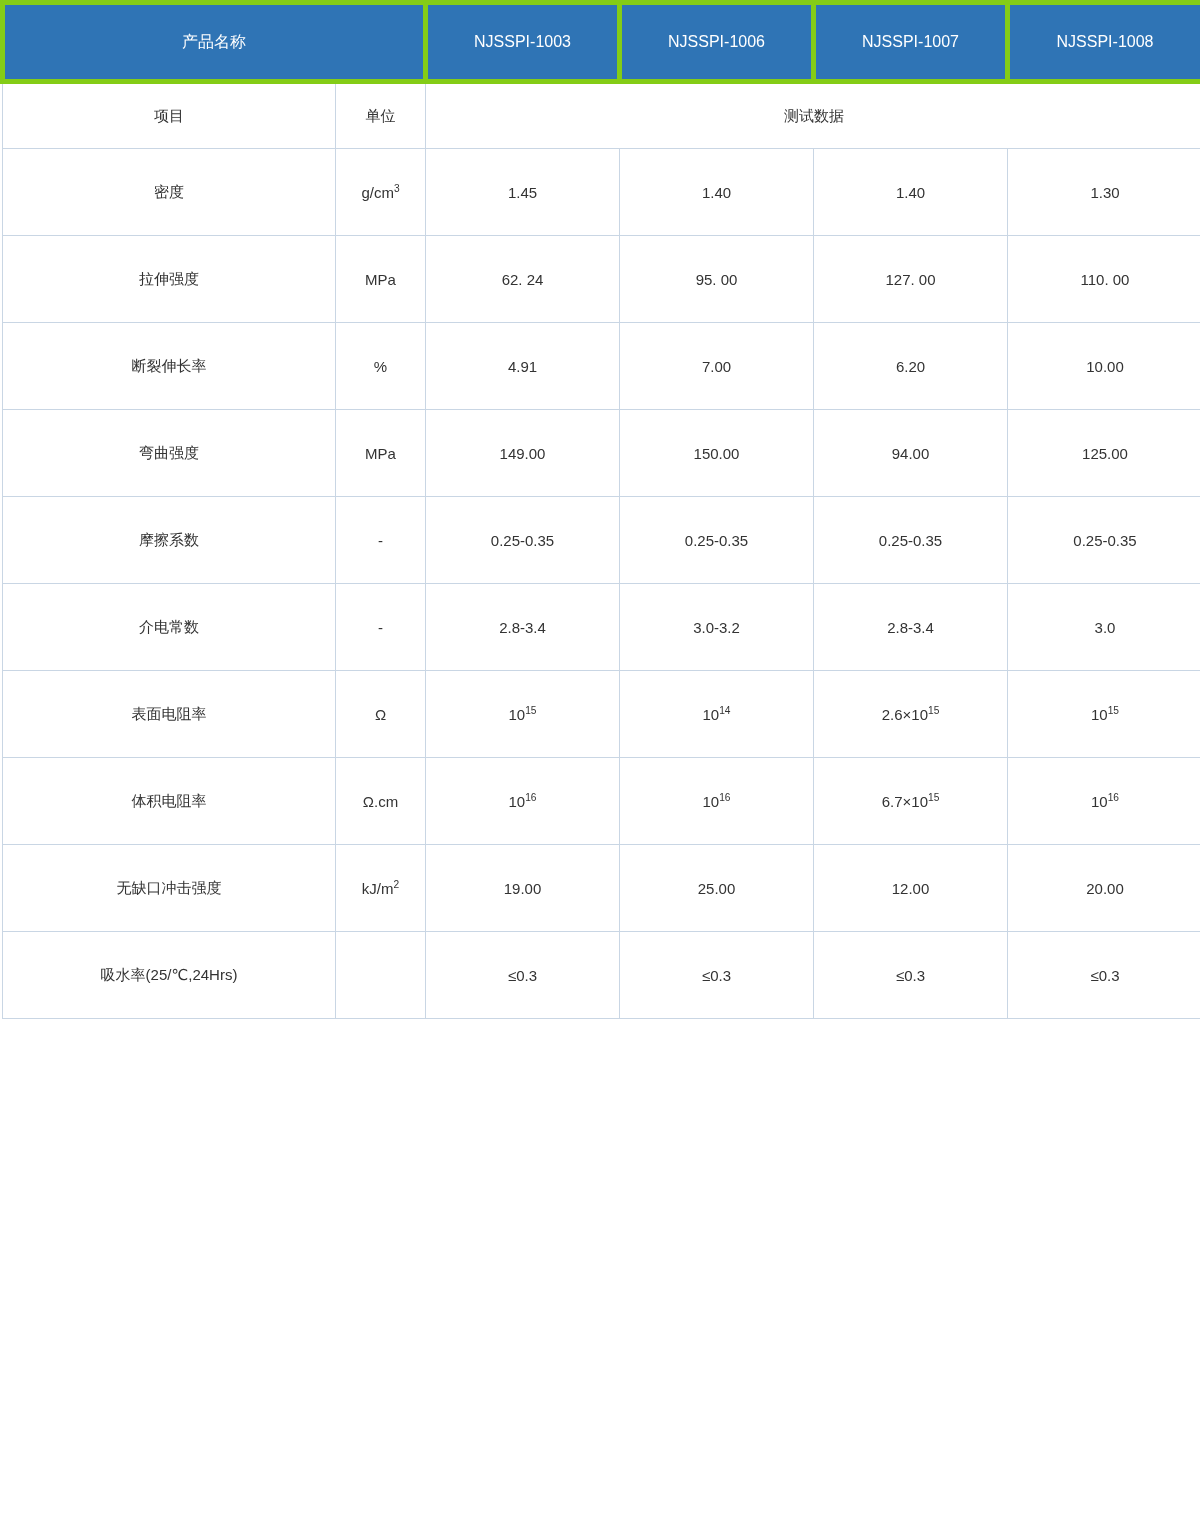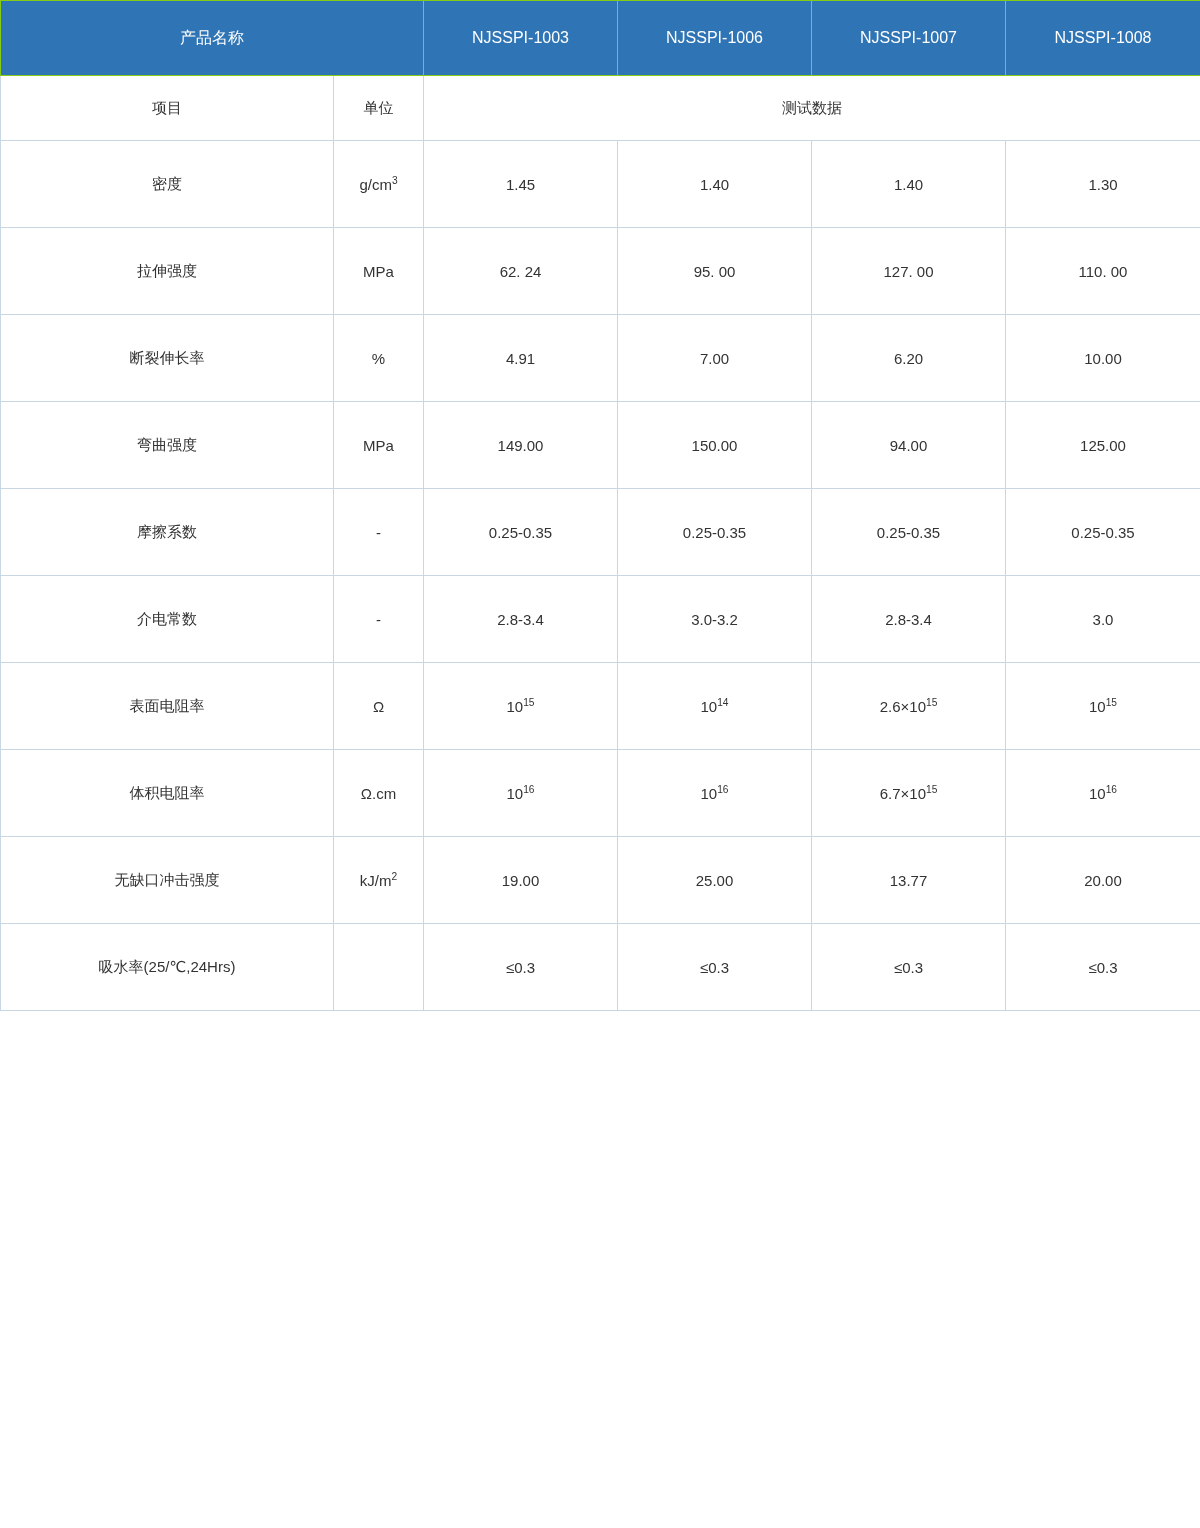--- a/index.html
+++ b/index.html
@@ -26,21 +26,21 @@
     font-size: 15px;
     color: #333333;
     padding: 4px 2px;
   }
   
   tr.header-row th {
     background: #2f74b5;
     color: #ffffff;
     font-size: 16px;
     height: 66px;
-    border: 1px solid #84cc16;
+    border: 5px solid #84cc16;
   }
   tr.header-row th.product-name-cell {
     font-size: 16px;
   }
   
   tr.sub-row td {
     height: 56px;
     font-size: 15px;
     font-family: Liberation Serif, serif;
   }
@@ -150,21 +150,21 @@
         <td>10<sup>16</sup></td>
         <td>10<sup>16</sup></td>
         <td>6.7×10<sup>15</sup></td>
         <td>10<sup>16</sup></td>
       </tr>
       <tr class="data-row">
         <td>无缺口冲击强度</td>
         <td>kJ/m<sup>2</sup></td>
         <td>19.00</td>
         <td>25.00</td>
-        <td>13.77</td>
+        <td>12.00</td>
         <td>20.00</td>
       </tr>
       <tr class="data-row">
         <td>吸水率(25/℃,24Hrs)</td>
         <td></td>
         <td>≤0.3</td>
         <td>≤0.3</td>
         <td>≤0.3</td>
         <td>≤0.3</td>
       </tr>

